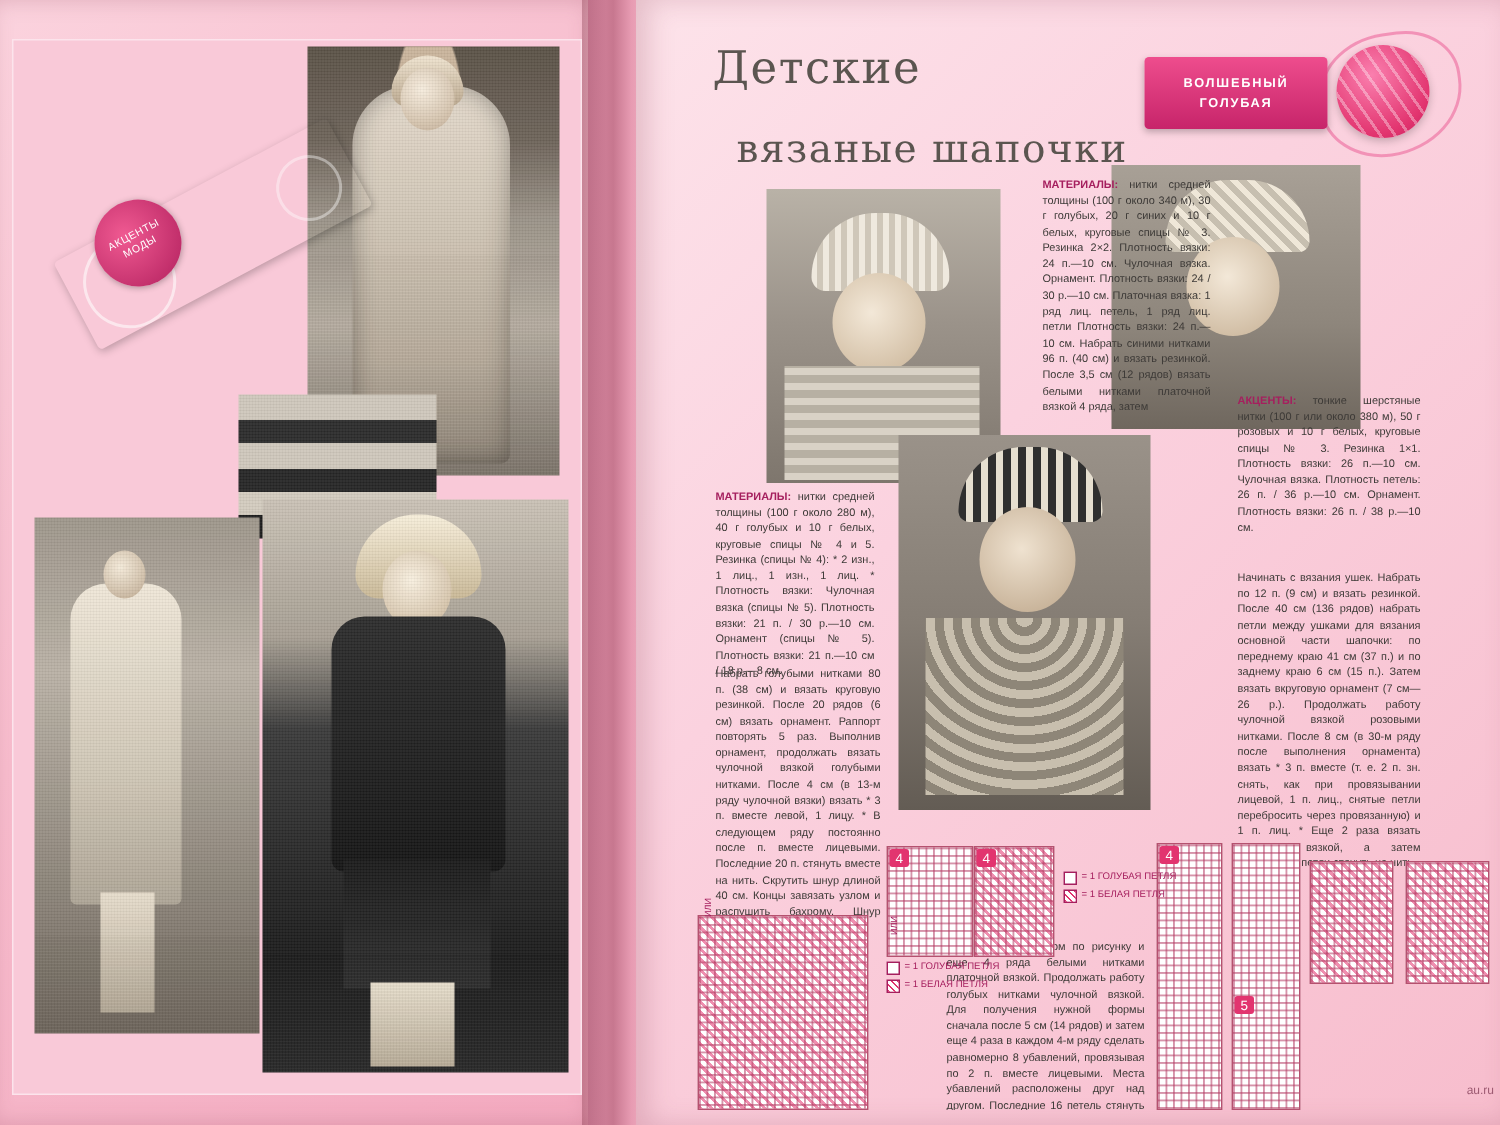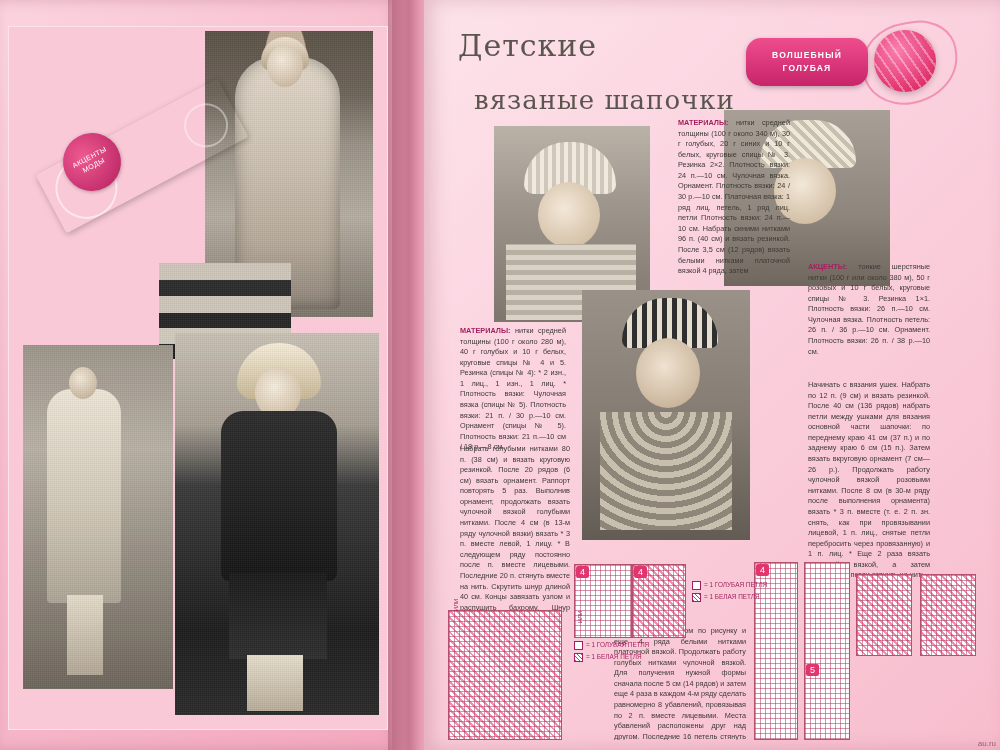--- a/index.html
+++ b/index.html
@@ -106,31 +106,31 @@
     display:flex;align-items:center;justify-content:center;
     color:#fff;font-size:7px;text-align:center;line-height:1.25;letter-spacing:.5px;
     box-shadow:0 1px 4px rgba(0,0,0,.3);
   }
   
   .page-right{
     position:absolute;left:424px;top:0;width:576px;height:750px;
     background:linear-gradient(135deg,#fde3ea 0%,#fbd2df 40%,#f7bdcd 100%);
     box-shadow:inset 8px 0 18px rgba(140,60,80,.22);
   }
-  .rp-inner{position:absolute;left:0;top:14px;width:556px;height:726px;overflow:hidden;}
+  .rp-inner{position:absolute;left:17px;top:14px;width:556px;height:726px;overflow:hidden;}
   .title{
     position:absolute;left:34px;top:14px;width:320px;
     color:#5b5550;
   }
   .title .l1{font-size:30px;letter-spacing:1px;font-family:"DejaVu Serif",serif;}
   .title .l2{font-size:26px;letter-spacing:1px;margin-top:22px;margin-left:16px;font-family:"DejaVu Serif",serif;}
   .logo{
     position:absolute;left:322px;top:24px;width:122px;height:48px;
     background:linear-gradient(180deg,#ee4d8d,#c7246a);
-    border-radius:15px;color:#fff;
+    border-radius:3px;color:#fff;
     display:flex;flex-direction:column;align-items:center;justify-content:center;
     font-size:8.5px;letter-spacing:1.2px;line-height:1.5;font-weight:bold;
     box-shadow:0 2px 5px rgba(0,0,0,.25);
   }
   .yarnball{
     position:absolute;left:450px;top:16px;width:62px;height:62px;border-radius:50%;
     background:radial-gradient(circle at 38% 32%,#fa7fae,#e2346f 70%,#c01f5c 100%);
     box-shadow:0 2px 6px rgba(0,0,0,.22);
     overflow:hidden;
   }
@@ -212,21 +212,21 @@
   .numbox{
     position:absolute;background:#e2346f;color:#fff;font-size:9px;
     padding:1px 4px;border-radius:2px;
   }
   .nb1{left:152px;top:552px;}
   .nb2{left:210px;top:552px;}
   .nb3{left:332px;top:550px;}
   .nb4{left:382px;top:650px;}
   .rotated{position:absolute;font-size:6px;color:#a51f5e;transform:rotate(-90deg);}
   .watermark{
-    position:absolute;right:4px;bottom:2px;font-size:8px;color:#8e4a63;opacity:.85;text-align:right;
+    position:absolute;right:4px;bottom:19px;font-size:8px;color:#8e4a63;opacity:.85;text-align:right;
   }
   .spine-shadow{
     position:absolute;left:388px;top:0;width:16px;height:750px;
     background:linear-gradient(to right, rgba(120,40,60,.35), rgba(120,40,60,0));
   }
 </style>
 </head>
 <body>
 
 <div class="spread">

